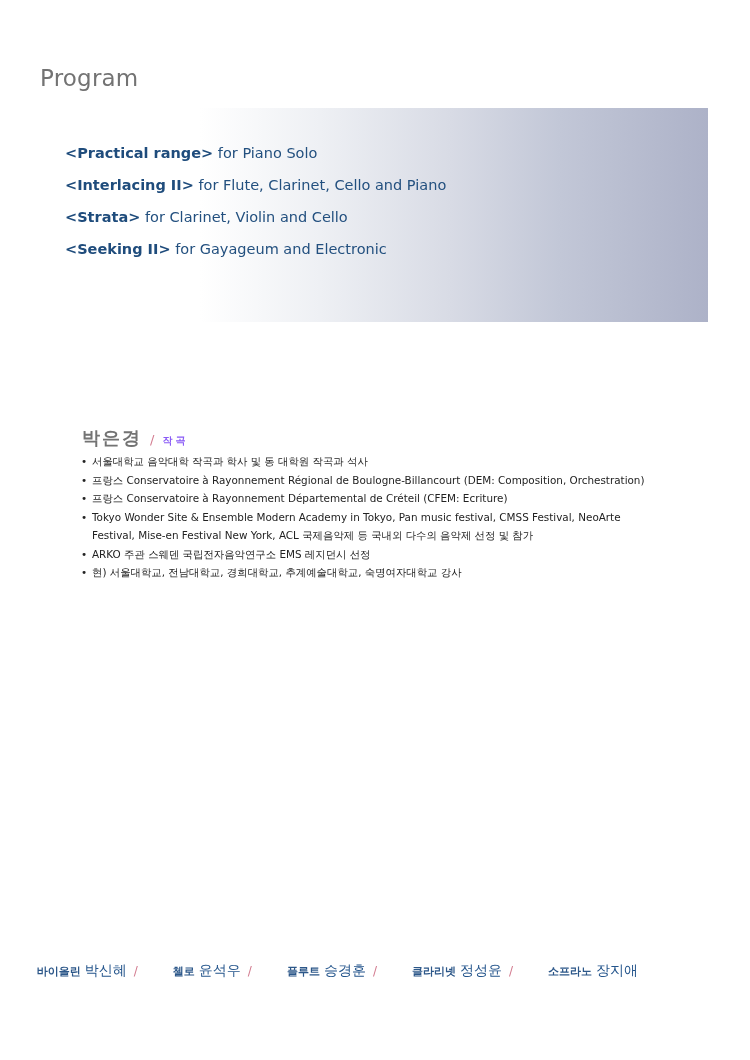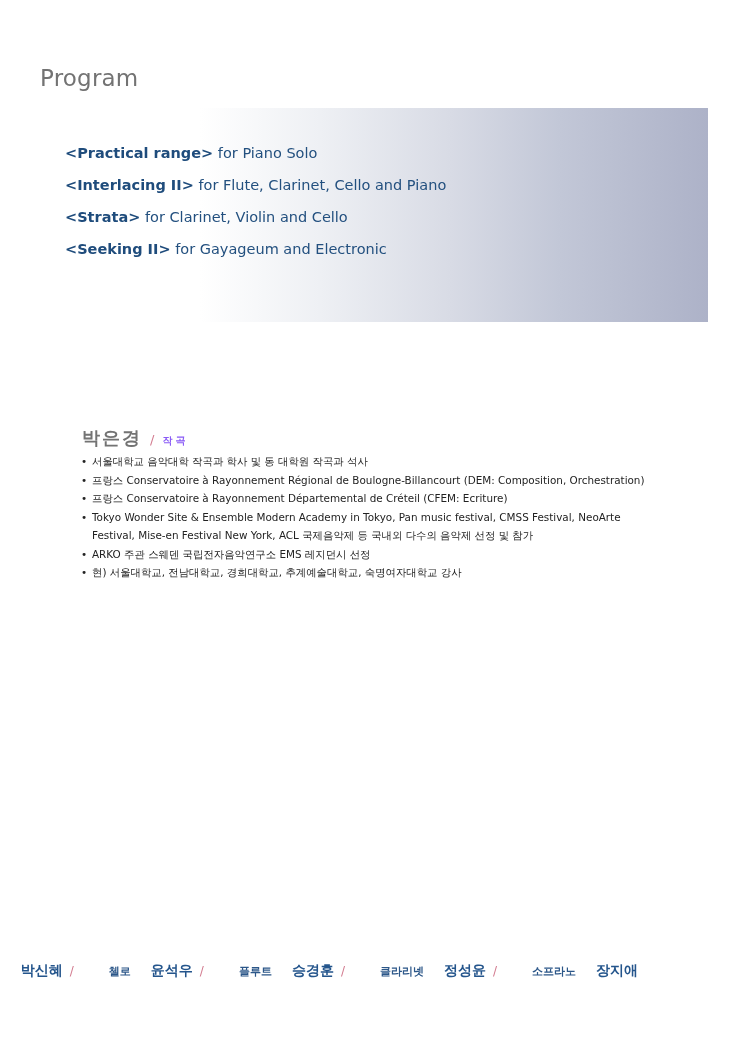--- a/index.html
+++ b/index.html
@@ -119,23 +119,23 @@
       line-height: 22px;
     }
     .perf-inst {
       font-size: 11px;
       font-weight: bold;
       color: #2c5789;
       margin-left: 28px;
     }
     .perf-name {
       font-size: 14px;
-      font-weight: bold;
+      font-weight: normal;
       color: #24558c;
-      margin-left: 20px;
+      margin-left: 4px;
     }
     .perf-sep {
       color: #d27a8e;
       font-size: 12px;
       margin: 0 7px;
     }
   </style>
 </head>
 <body>
 

